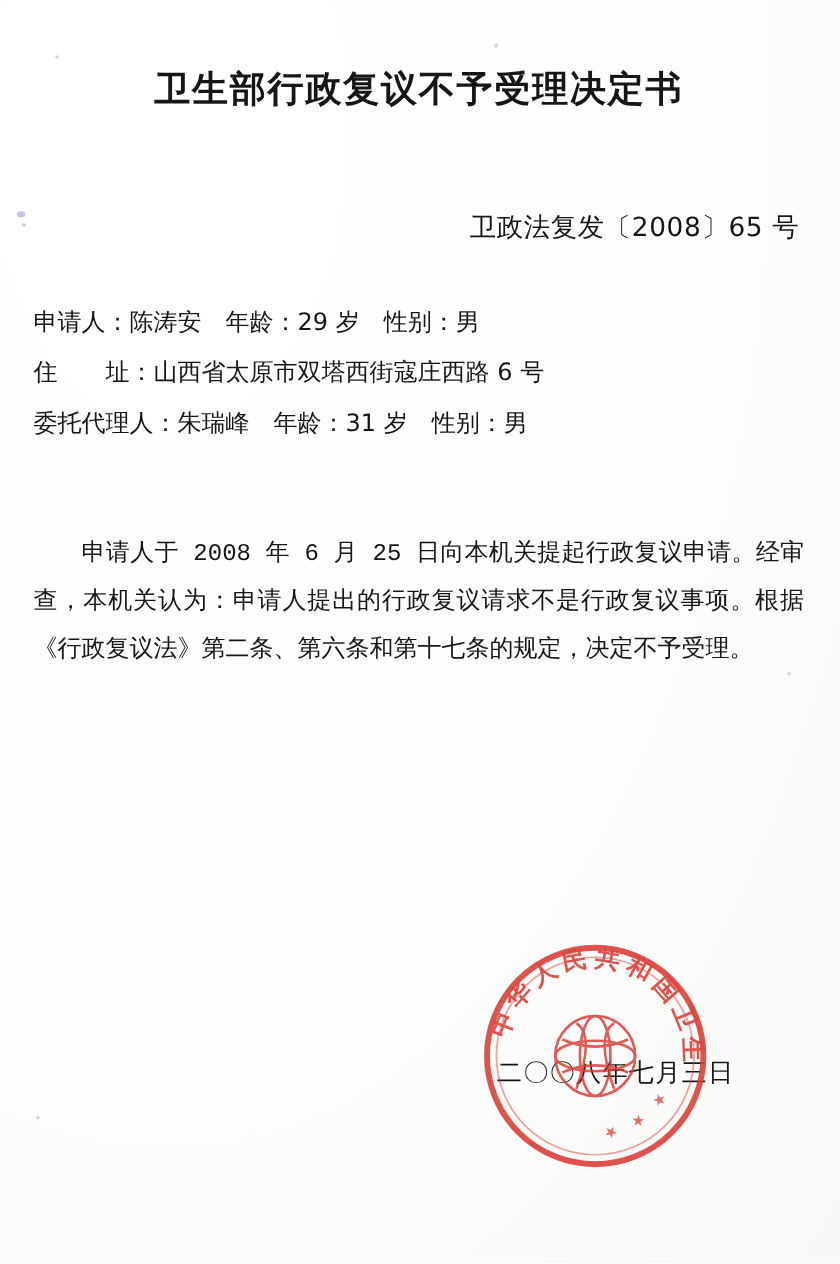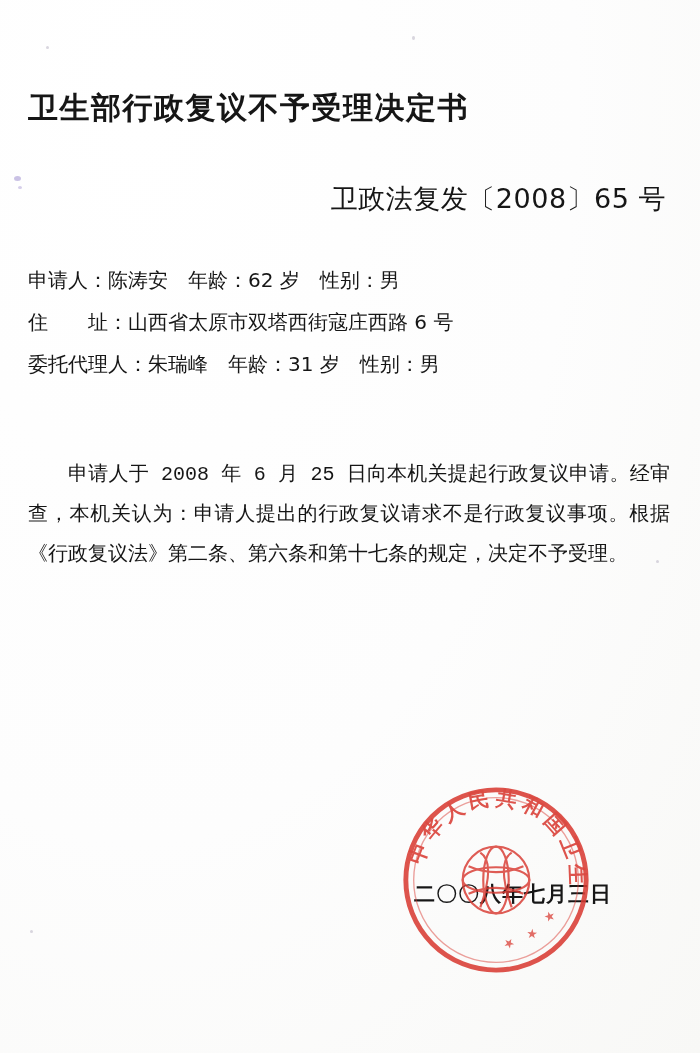--- a/index.html
+++ b/index.html
@@ -33,33 +33,33 @@
   }
 
   .content {
     position: absolute;
     left: 0; top: 0; right: 0; bottom: 0;
     padding: 0 30px 0 28px;
     box-sizing: border-box;
   }
 
   .doc-title {
-    margin: 88px 0 0 0;
-    text-align: left;
+    margin: 54px 0 0 0;
+    text-align: center;
     font-size: 30px;
     font-weight: bold;
     letter-spacing: 1.5px;
     font-family: "DejaVu Sans", "Liberation Sans", sans-serif;
   }
 
   .doc-number {
-    margin-top: 52px;
+    margin-top: 80px;
     text-align: right;
     padding-right: 4px;
-    font-size: 27px;
+    font-size: 22px;
     letter-spacing: .5px;
     font-family: "DejaVu Sans", "Liberation Sans", sans-serif;
   }
 
   .party-block {
     margin-top: 42px;
     font-size: 20px;
     line-height: 2.1;
     font-family: "DejaVu Sans", "Liberation Sans", sans-serif;
   }
@@ -81,21 +81,21 @@
 
   .signature-area {
     position: absolute;
     left: 0; right: 30px;
     top: 880px;
     text-align: right;
     font-size: 21px;
     letter-spacing: 1px;
     font-family: "DejaVu Sans", "Liberation Sans", sans-serif;
   }
-  .signature-area .date { display: inline-block; padding-right: 58px; font-weight: bold; }
+  .signature-area .date { display: inline-block; padding-right: 58px; }
 
   
   .seal {
     position: absolute;
     left: 398px;
     top: 782px;
     width: 196px;
     height: 196px;
     pointer-events: none;
     opacity: .92;
@@ -116,21 +116,21 @@
     <div class="mark" style="left:30px; top:930px; width:3px; height:3px;"></div>
   </div>
 
   <div class="content">
 
     <h1 class="doc-title">卫生部行政复议不予受理决定书</h1>
 
     <div class="doc-number">卫政法复发〔2008〕65 号</div>
 
     <div class="party-block">
-      <div class="row">申请人：陈涛安　年龄：62 岁　性别：男</div>
+      <div class="row">申请人：陈涛安　年龄：29 岁　性别：男</div>
       <div class="row">住　　址：山西省太原市双塔西街寇庄西路 6 号</div>
       <div class="row">委托代理人：朱瑞峰　年龄：31 岁　性别：男</div>
     </div>
 
     <div class="gap"></div>
 
 
     <div class="body-block">
       <p>申请人于 2008 年 6 月 25 日向本机关提起行政复议申请。经审查，本机关认为：申请人提出的行政复议请求不是行政复议事项。根据《行政复议法》第二条、第六条和第十七条的规定，决定不予受理。</p>
     </div>

